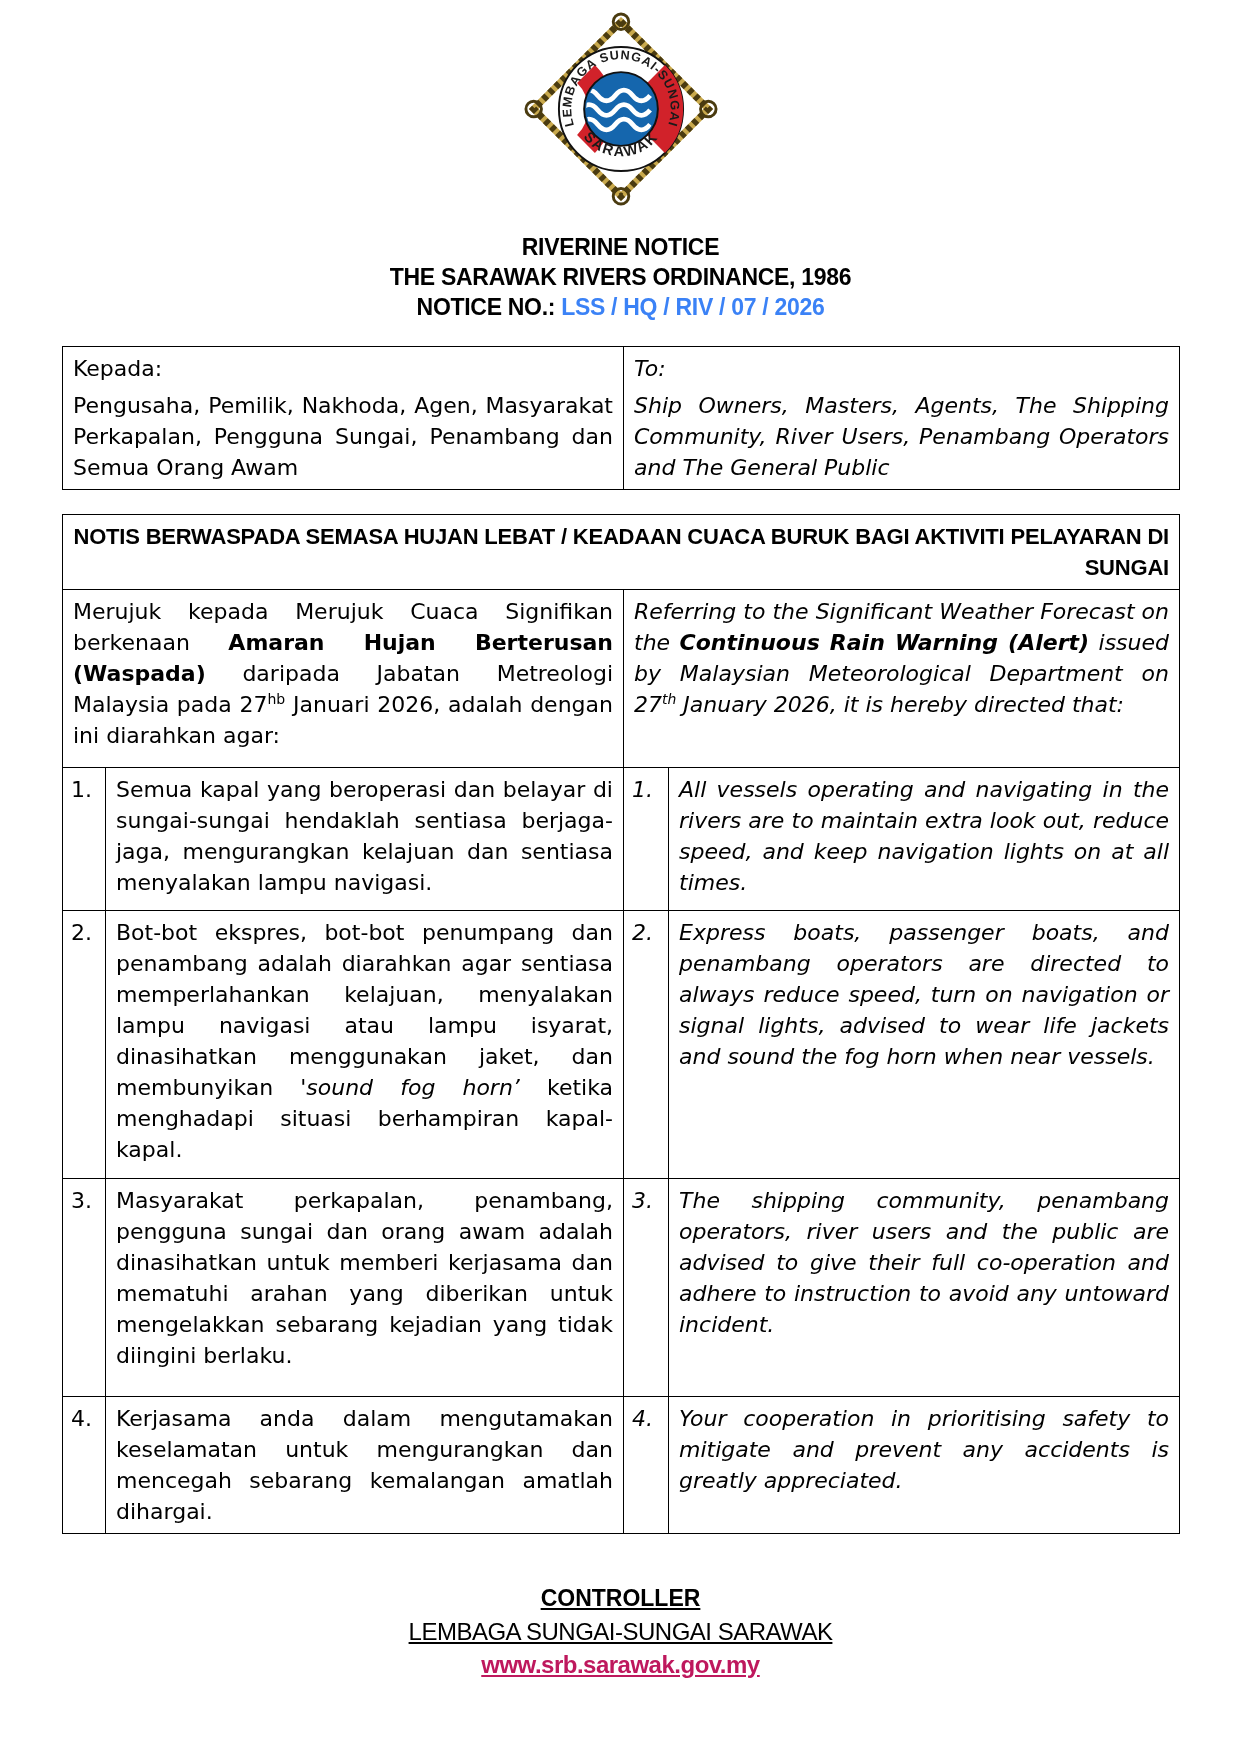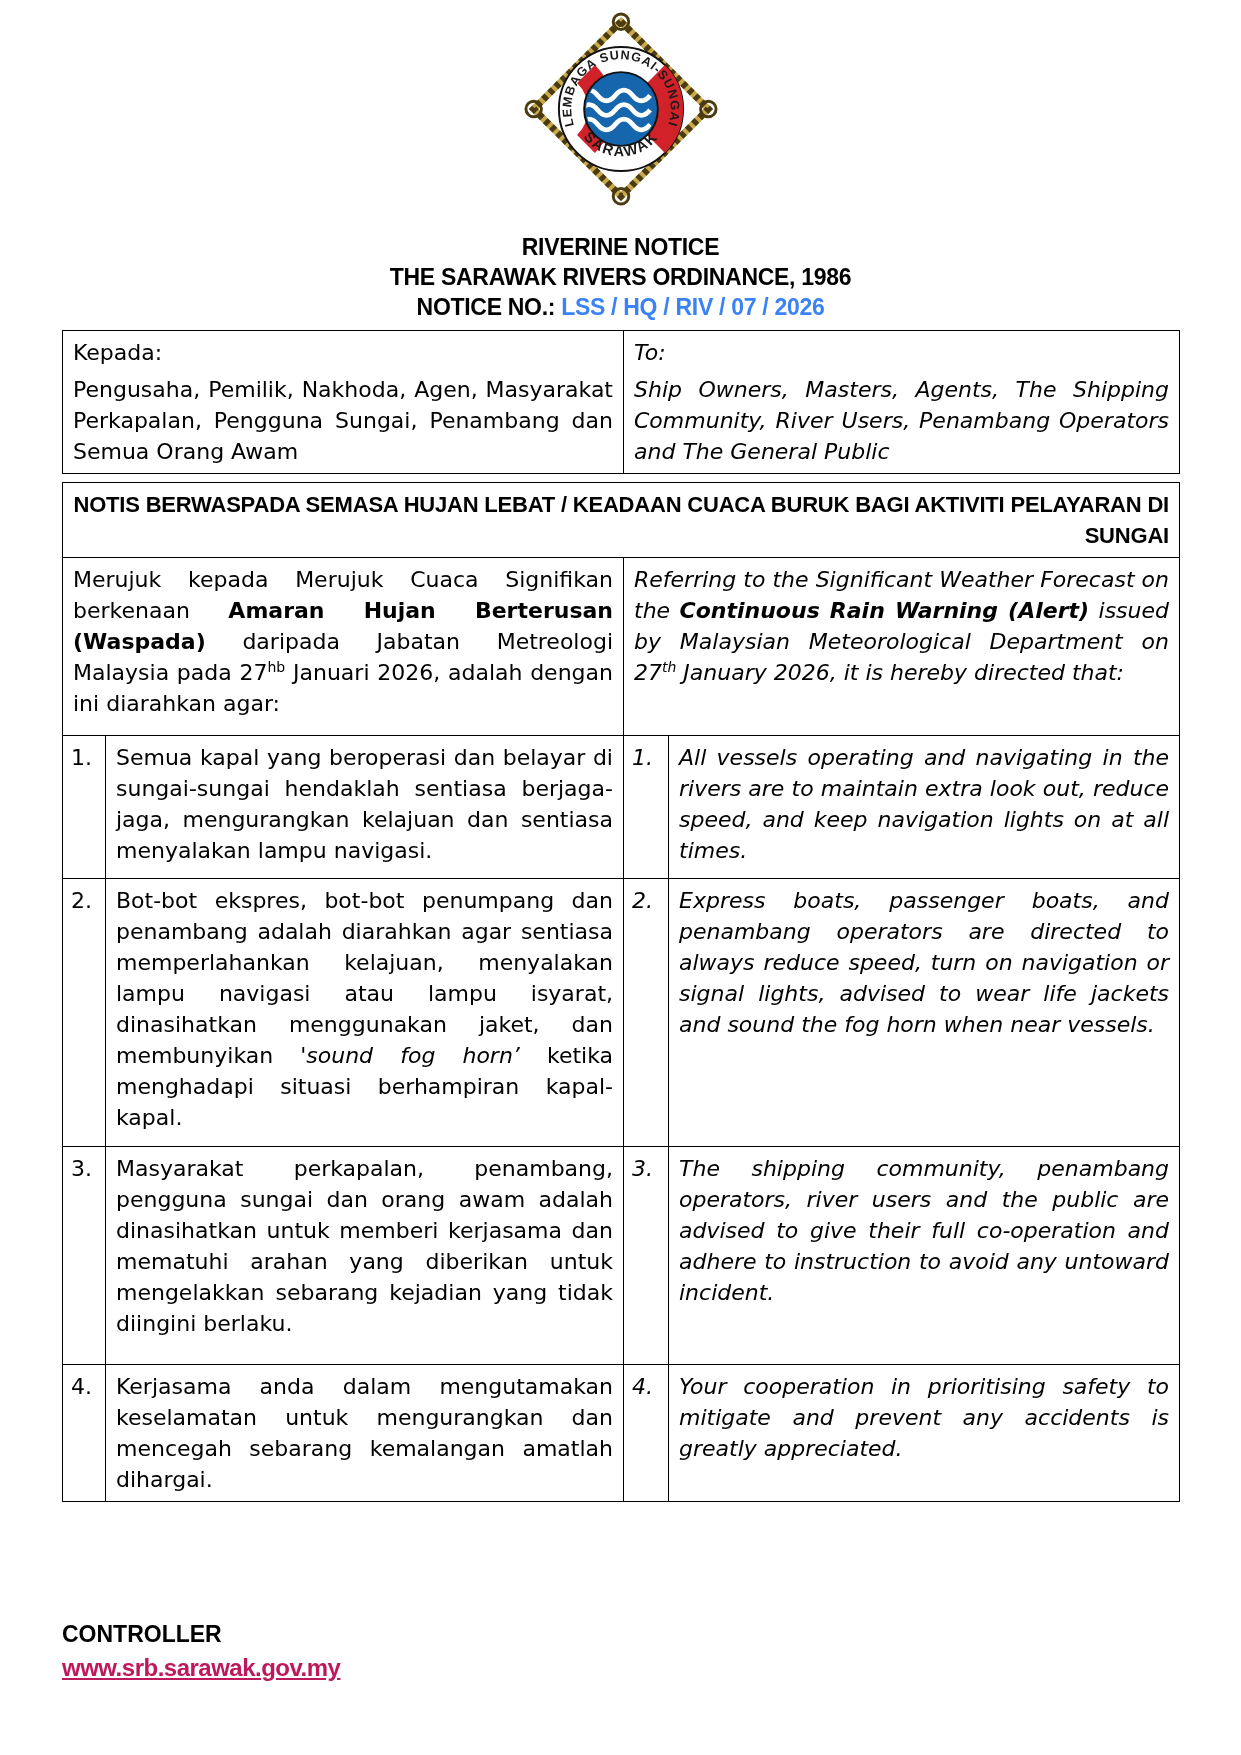--- a/index.html
+++ b/index.html
@@ -9,40 +9,40 @@
     color:#000;
   }
   .page { padding:12px 62px 0 62px; }
 
   .logo-wrap { text-align:center; height:196px; }
 
   .doc-header { text-align:center; font-weight:bold; font-size:23px; line-height:30px;
     font-family:"Liberation Sans",sans-serif; letter-spacing:-0.3px; margin-top:24px; }
   .blue { color:#3b82f6; }
 
-  table.tbl { border-collapse:collapse; width:1117px; table-layout:fixed; margin-top:8px; }
+  table.tbl { border-collapse:collapse; width:1117px; table-layout:fixed; margin-top:24px; }
   .tbl td { border:1.6px solid #000; vertical-align:top; padding:6px 10px;
     font-size:22px; line-height:31px; }
   .en { font-style:italic; }
   .just { text-align:justify; }
   .cellp { margin:6px 0 0 0; }
   .lbl { margin:0; }
 
   .title-cell { text-align:right; font-weight:bold; font-size:26px; line-height:38px;
     padding:13px 24px; font-family:"Liberation Sans",sans-serif; letter-spacing:-0.2px; }
   td.num { padding:6px 2px 6px 8px; }
   tr.r-ref td { height:165px; }
   tr.r-1 td { height:130px; }
   tr.r-2 td { height:255px; }
   tr.r-3 td { height:205px; }
   tr.r-4 td { height:118px; }
   b.inb { font-weight:bold; }
   sup { font-size:14px; line-height:0; }
 
-  .doc-footer { text-align:left; margin-top:116px; line-height:33px; }
+  .doc-footer { text-align:center; margin-top:48px; line-height:33px;text-decoration:underline; }
   .f-controller { font-weight:bold; font-size:23px; font-family:"Liberation Sans",sans-serif; }
   .f-org { font-size:24px; font-family:"Liberation Sans",sans-serif; letter-spacing:-0.5px; }
   .f-url { font-weight:bold; font-size:24px; color:#be185d; text-decoration:underline;
     font-family:"Liberation Sans",sans-serif; letter-spacing:-0.5px; cursor:pointer; display:inline-block; }
 </style>
 </head>
 <body>
 
 <div class="page">
 
@@ -152,16 +152,17 @@
       <td class="num">4.</td>
       <td class="just">Kerjasama anda dalam mengutamakan keselamatan untuk mengurangkan dan mencegah sebarang kemalangan amatlah dihargai.</td>
       <td class="num en">4.</td>
       <td class="just en">Your cooperation in prioritising safety to mitigate and prevent any accidents is greatly appreciated.</td>
     </tr>
   </tbody>
     </table>
 
   <div class="doc-footer">
     <div class="f-controller">CONTROLLER</div>
+    <div class="f-org">LEMBAGA SUNGAI-SUNGAI SARAWAK</div>
     <div><span class="f-url">www.srb.sarawak.gov.my</span></div>
   </div>
 
 </div>
 
 </body></html>

